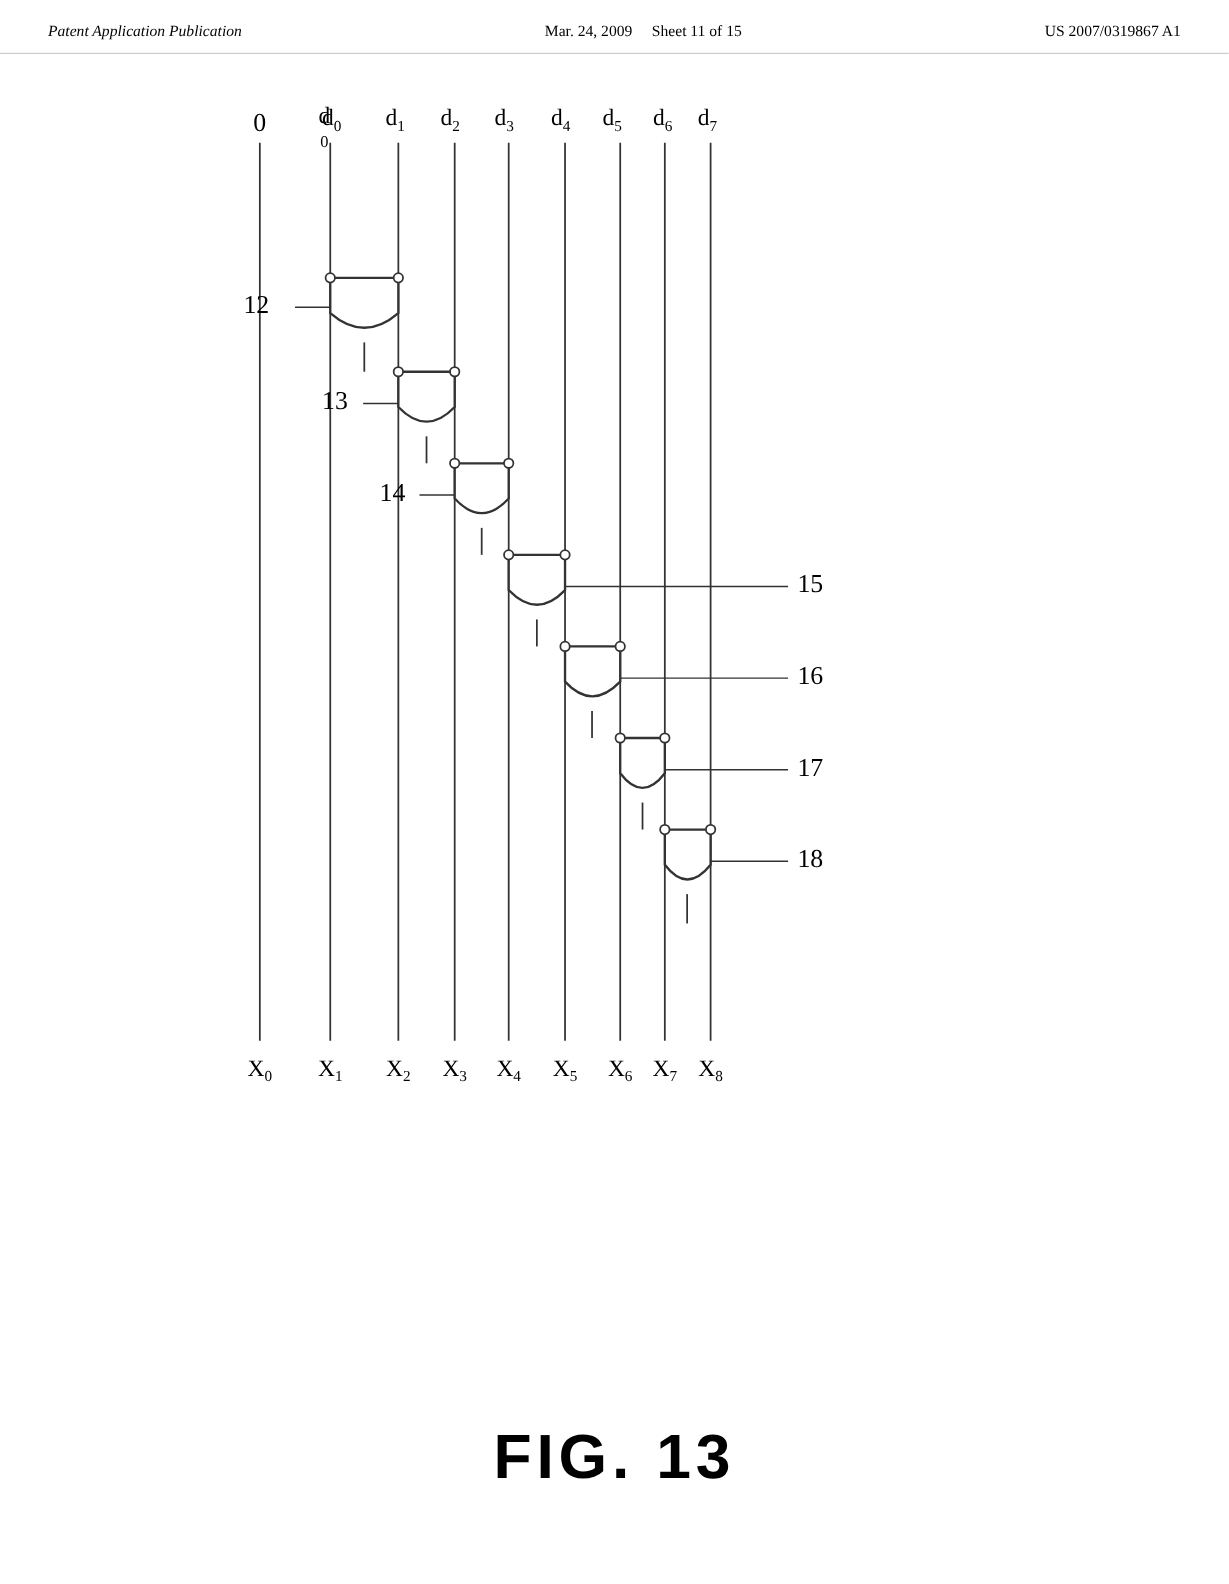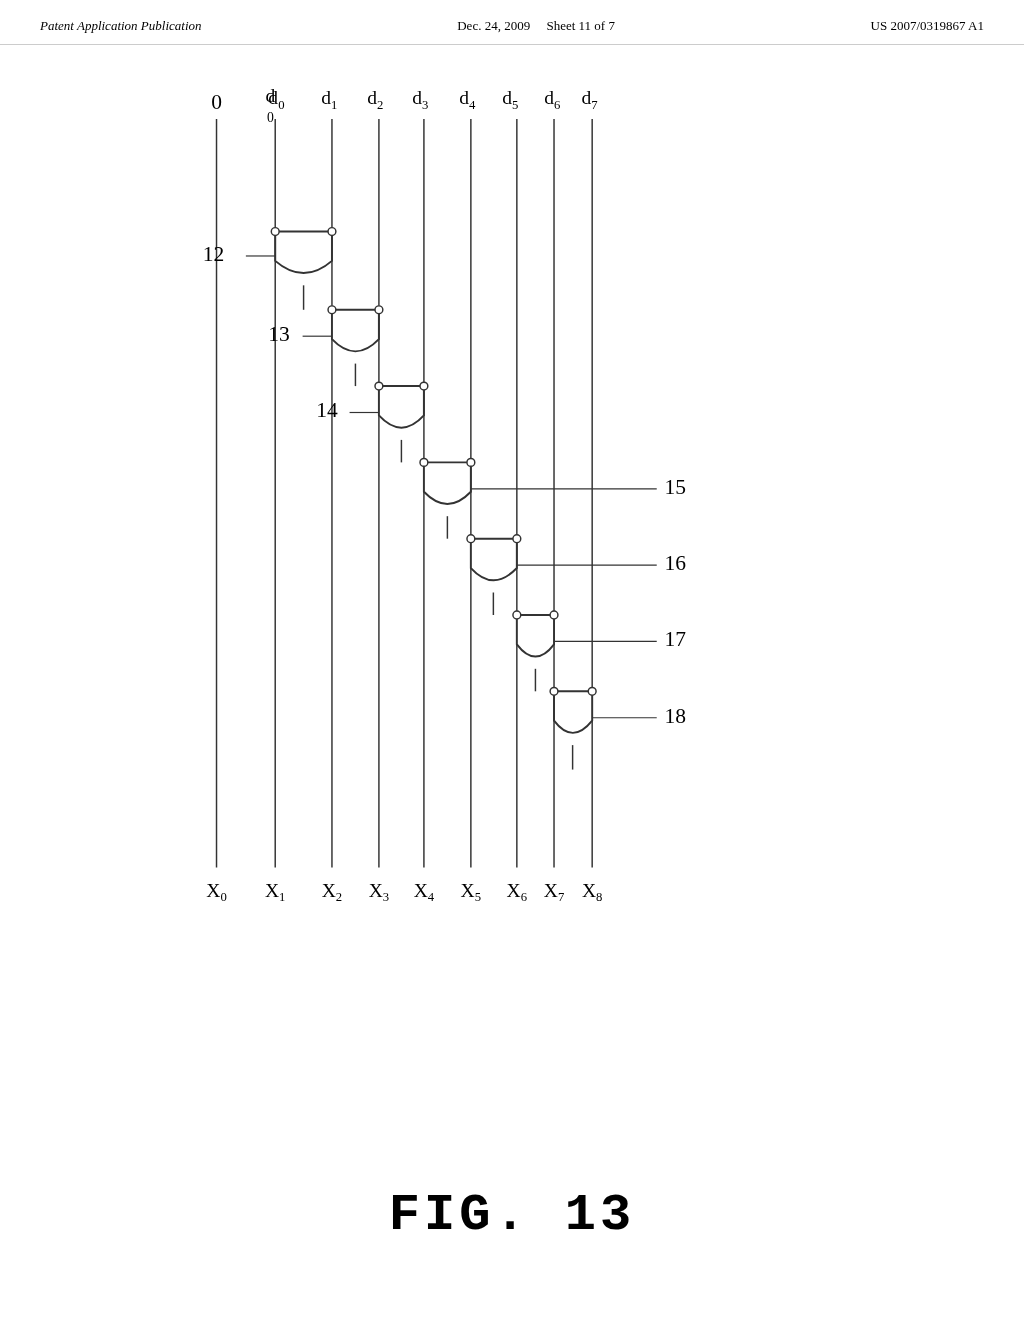--- a/index.html
+++ b/index.html
@@ -34,40 +34,40 @@
       width: 860px;
       height: 900px;
     }
     .fig-label {
       position: absolute;
       bottom: 60px;
       left: 50%;
       transform: translateX(-50%);
       font-size: 52px;
       font-weight: bold;
-      font-family: Liberation Mono, monospace;
+      font-family: Liberation Sans, sans-serif;
       letter-spacing: 4px;
     }
     svg.diagram {
       position: absolute;
       top: 0;
       left: 0;
       width: 100%;
       height: 100%;
     }
   </style>
 </head>
 <body>
 
 <div class="header">
   <span class="header-left">Patent Application Publication</span>
   <span class="header-center">
-    <span>Dec. 24, 2009</span>
+    <span>Mar. 24, 2009</span>
     &nbsp;&nbsp;&nbsp;
-    <span>Sheet 11 of 7</span>
+    <span>Sheet 11 of 15</span>
   </span>
   <span class="header-right">US 2007/0319867 A1</span>
 </div>
 
 <div class="main-content">
   <div class="diagram-area">
     <svg class="diagram" viewBox="0 0 860 920">
 
       <text x="130" y="35" text-anchor="middle" font-size="22" font-family="Times New Roman">0</text>
       <text x="185" y="28" text-anchor="middle" font-size="20" font-family="Times New Roman">d</text>

